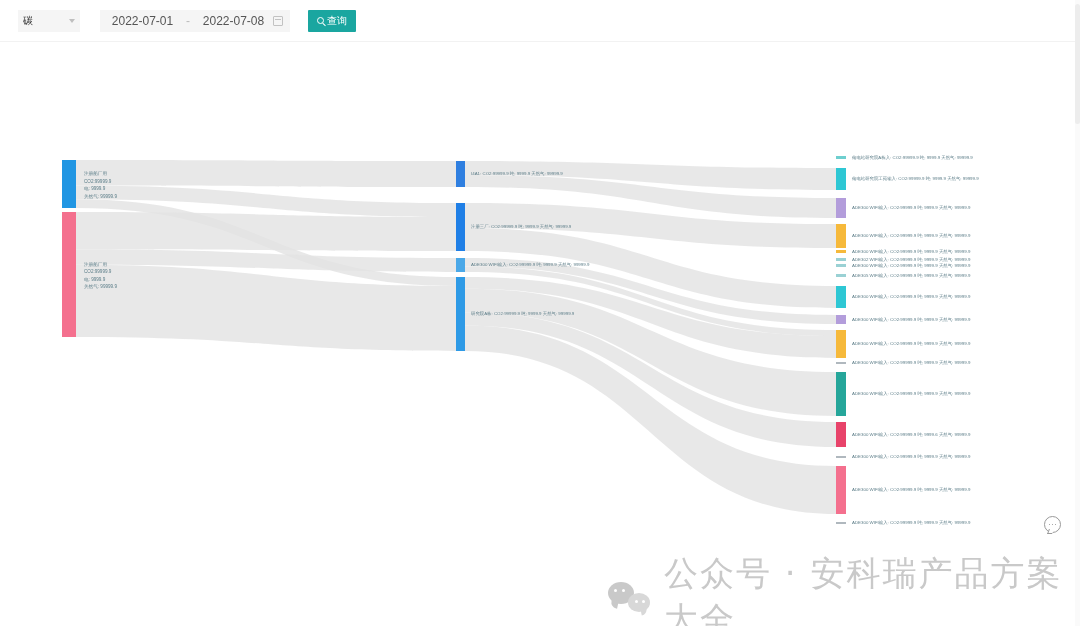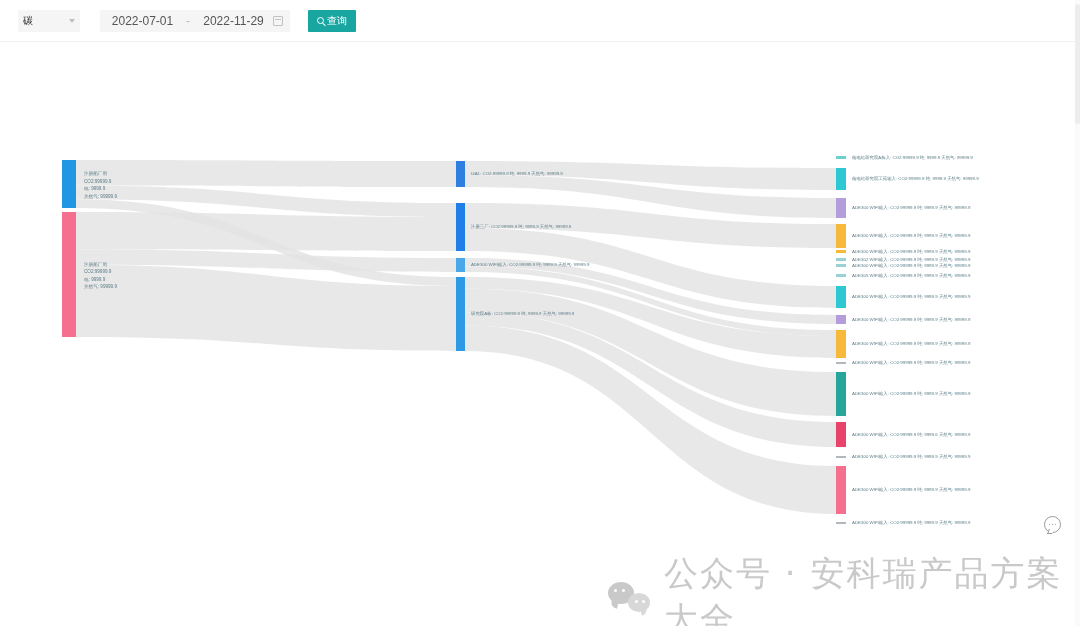--- a/index.html
+++ b/index.html
@@ -128,21 +128,21 @@
   <div class="toolbar">
 
     <div class="select-box">
       <span class="sel-val">碳</span>
       <span class="chev"></span>
     </div>
 
     <div class="date-range">
       <span class="d">2022-07-01</span>
       <span class="sep">-</span>
-      <span class="d">2022-11-29</span>
+      <span class="d">2022-07-08</span>
       <span class="cal-icon"></span>
     </div>
 
     <button class="search-btn">
       <span class="mag"></span>
       <span>查询</span>
     </button>
   </div>
 
 

